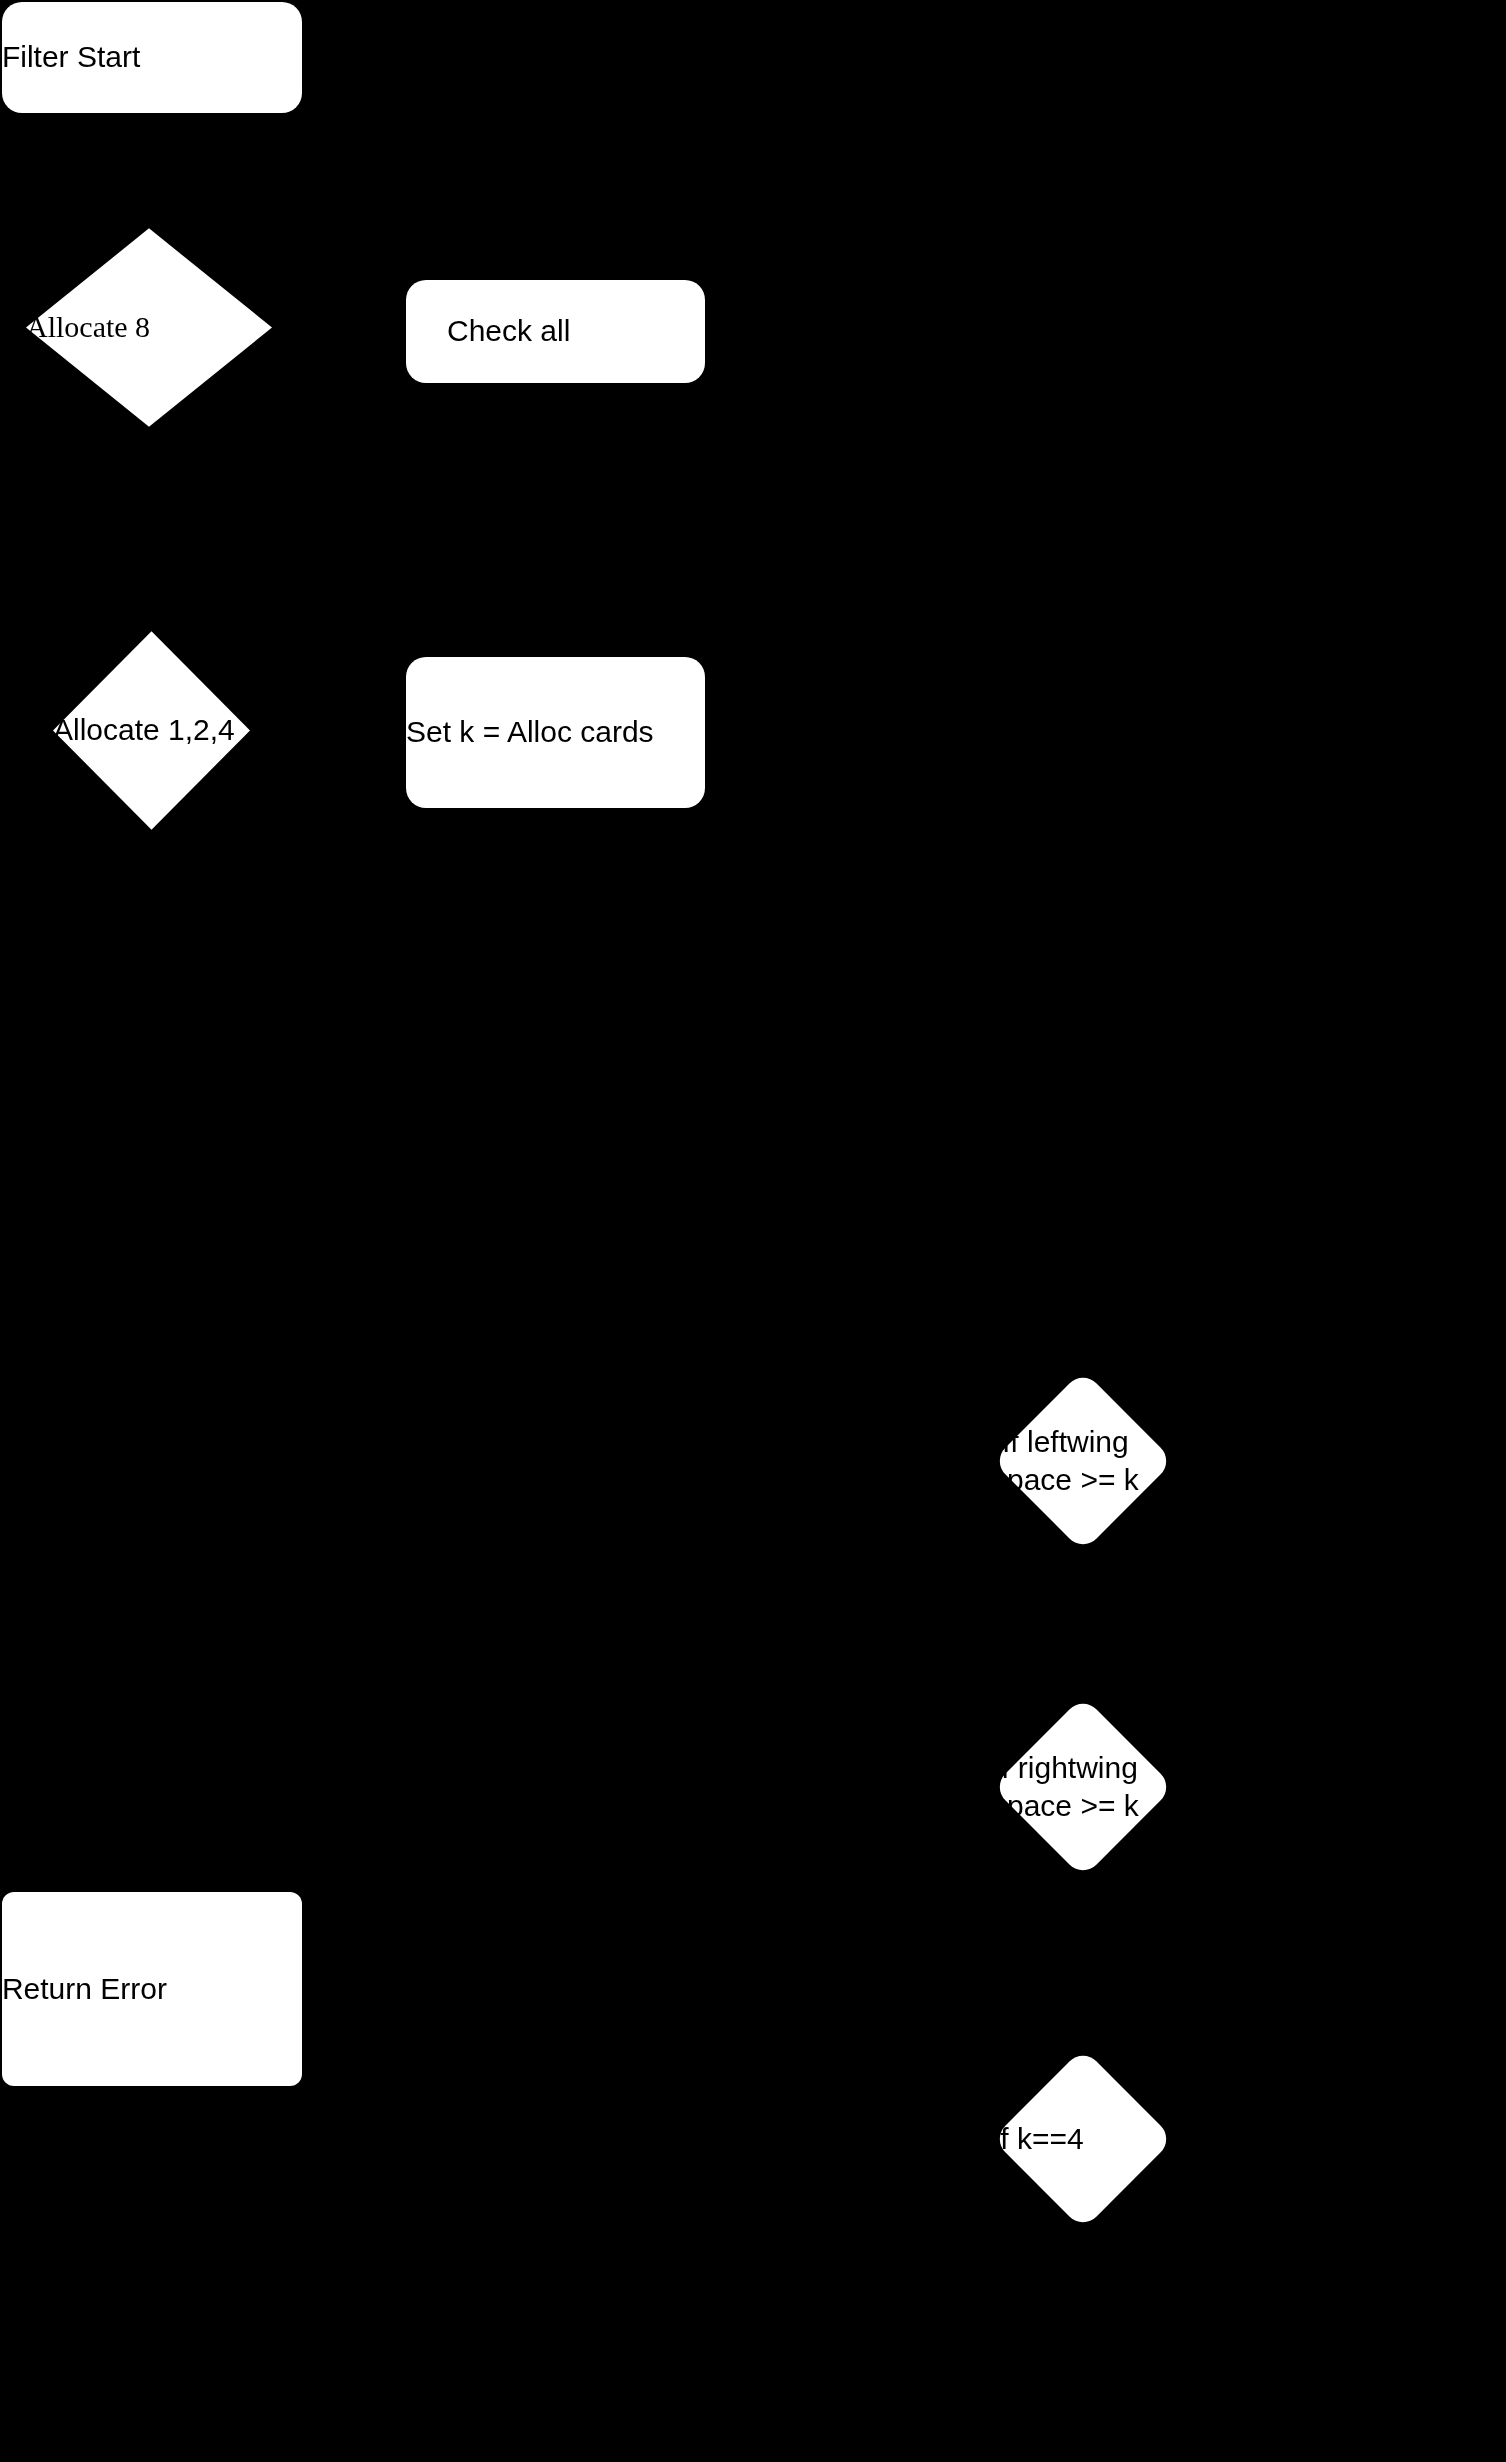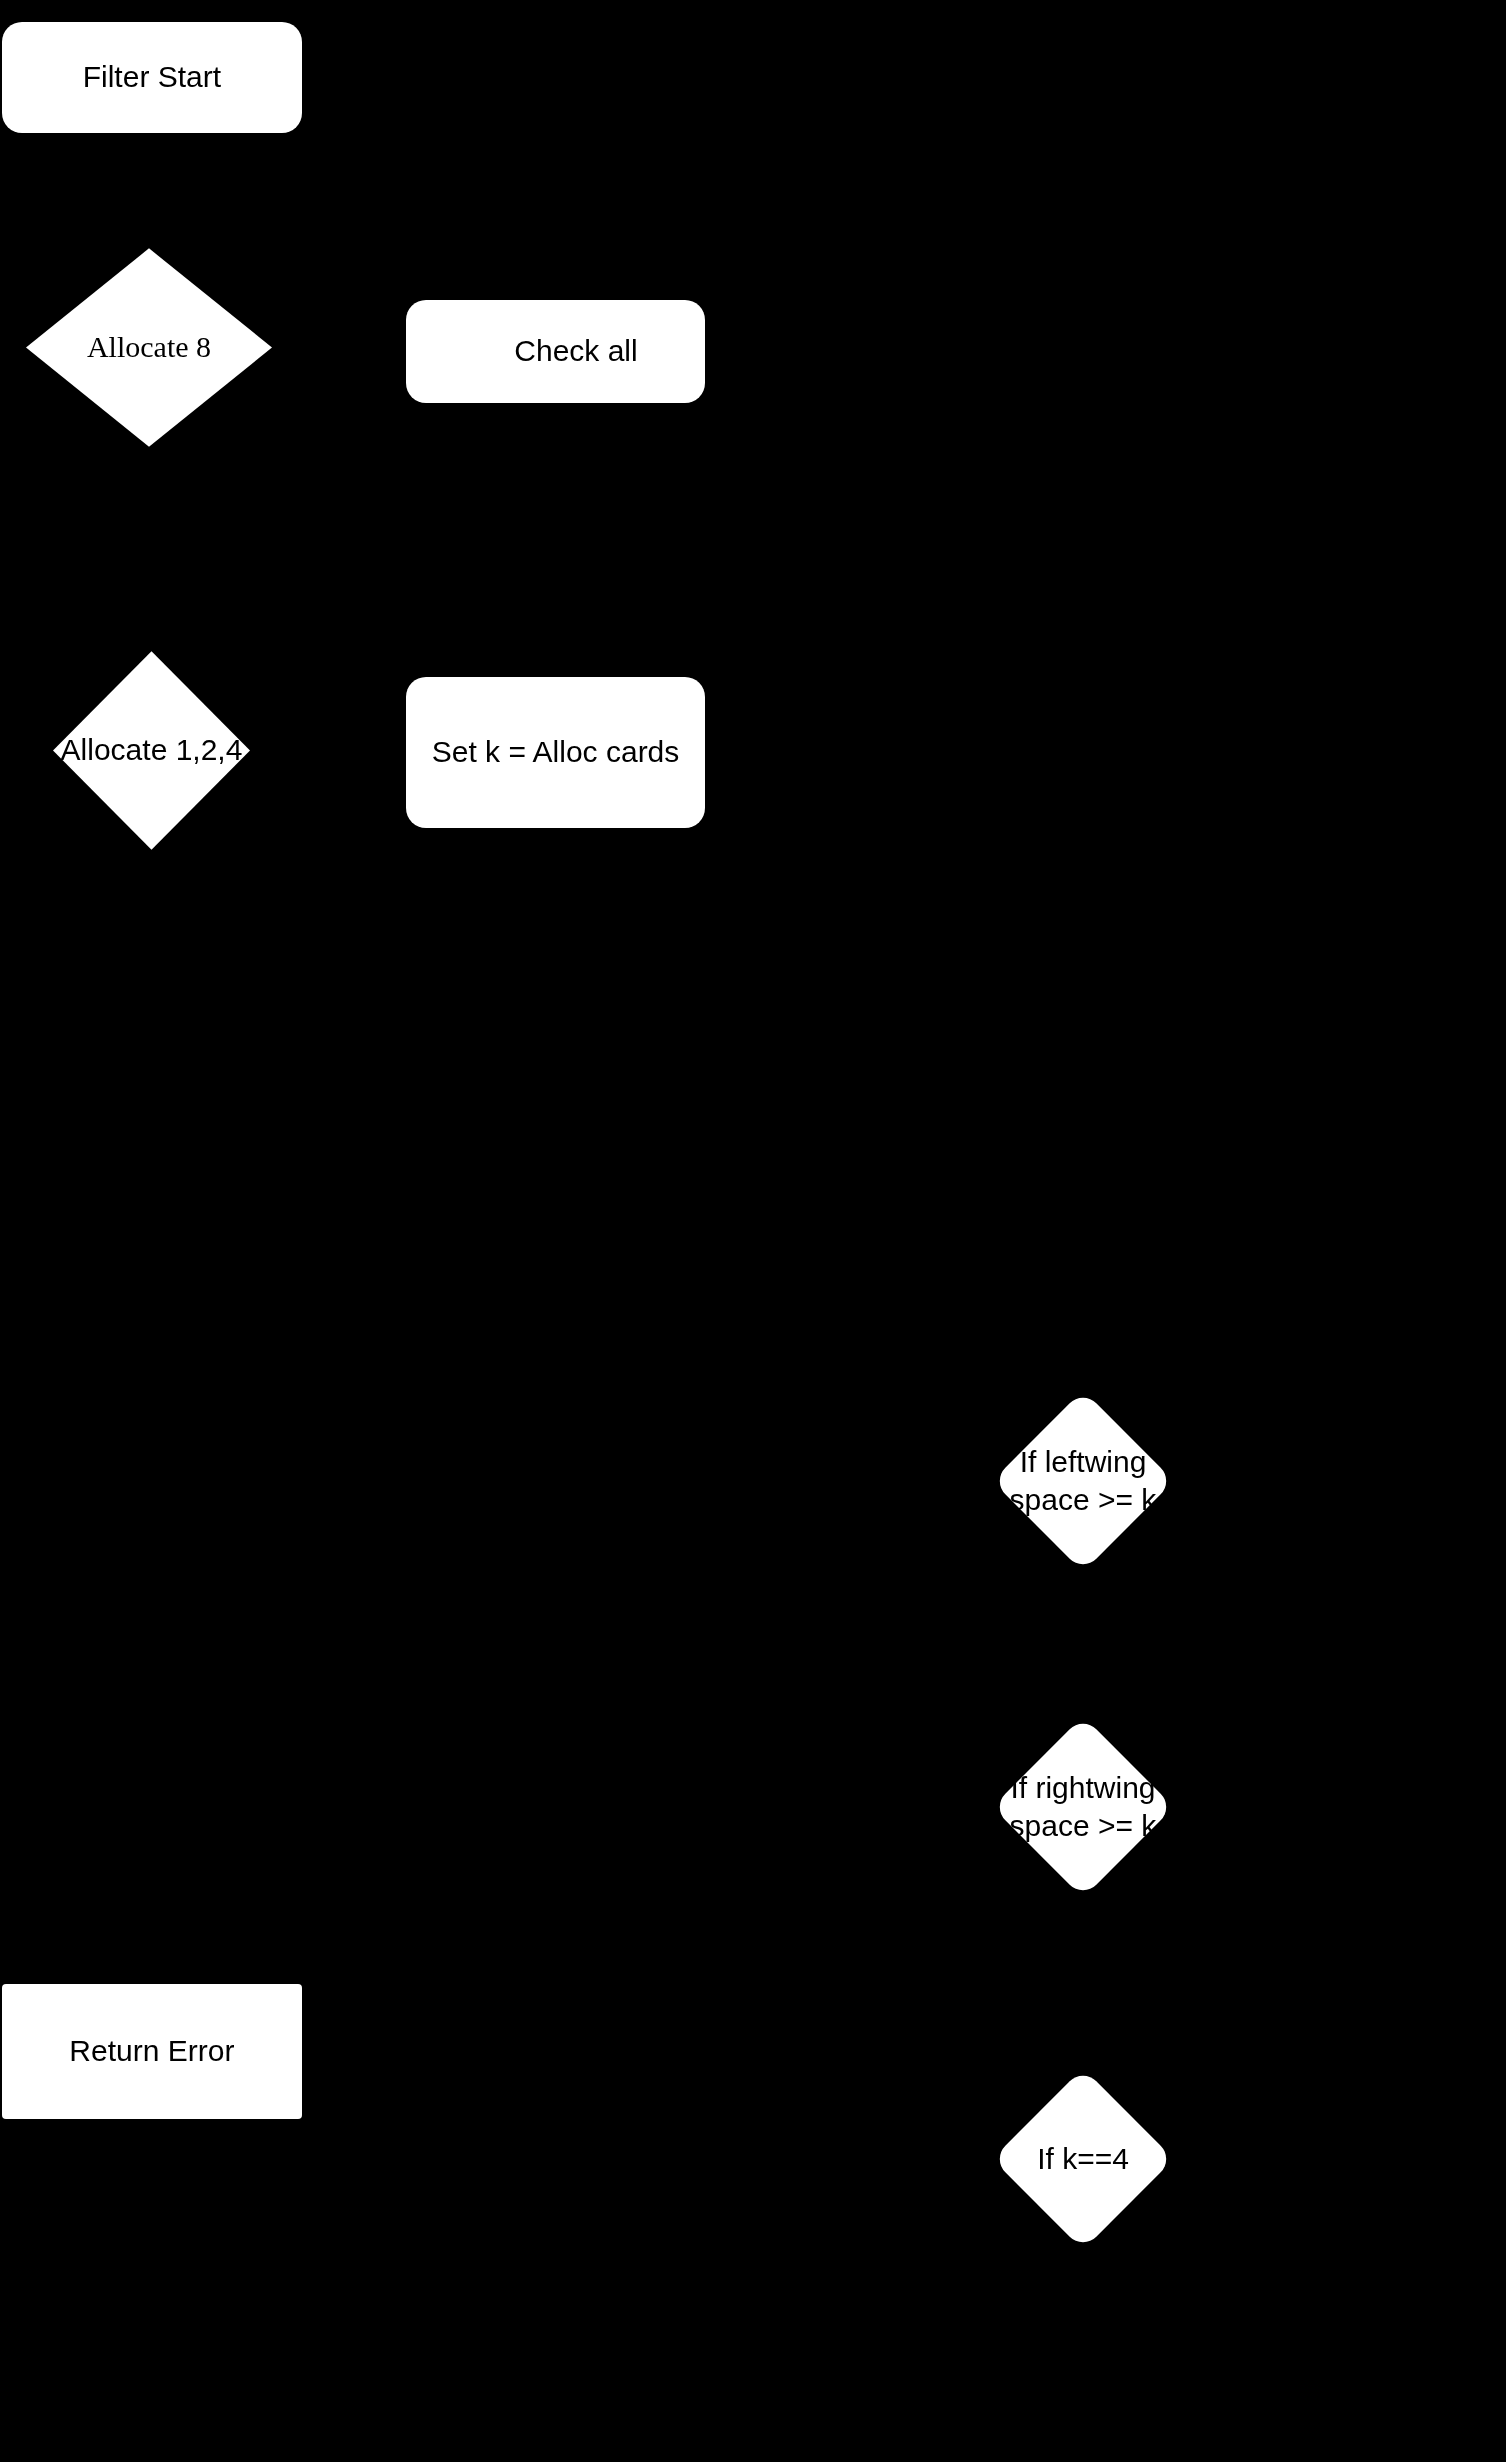--- a/index.html
+++ b/index.html
@@ -11,23 +11,21 @@
   .canvas {
     position: relative;
     overflow: hidden;
     background: #000000;
     font-family: "Liberation Sans", sans-serif;
   }
   .node {
     position: absolute;
     display: flex;
     align-items: center;
-    justify-content: center;
     box-sizing: border-box;
-    margin-top: 20px;
   }
   .node svg.shape {
     position: absolute;
     left: 0;
     top: 0;
   }
   .node .label {
     position: relative;
     z-index: 1;
     font-size: 30px;
@@ -78,21 +76,21 @@
   </div>
 
   <div class="node" style="left: 992px; top: 1696px; width: 182px; height: 182px; color: rgb(0, 0, 0);">
       <svg class="shape" width="182" height="182" viewBox="0 0 290 290">
         <rect x="-102.5" y="-102.5" width="205" height="205" rx="30" transform="translate(145 145) rotate(45)" fill="#ffffff"></rect>
       </svg>
     <span class="label">If rightwing
 space &gt;= k</span>
   </div>
 
-  <div class="node" style="left: 1.9px; top: 1964px; width: 300px; height: 135px; color: rgb(0, 0, 0); background: rgb(255, 255, 255); border-radius: 4px;">
+  <div class="node" style="left: 1.9px; top: 1892px; width: 300px; height: 194px; color: rgb(0, 0, 0); background: rgb(255, 255, 255); border-radius: 12px;">
     <span class="label">Return Error</span>
   </div>
 
 
   <div class="node" style="left: 992px; top: 2048px; width: 182px; height: 182px; color: rgb(0, 0, 0);">
       <svg class="shape" width="182" height="182" viewBox="0 0 290 290">
         <rect x="-102.5" y="-102.5" width="205" height="205" rx="30" transform="translate(145 145) rotate(45)" fill="#ffffff"></rect>
       </svg>
     <span class="label">If k==4</span>
   </div>

